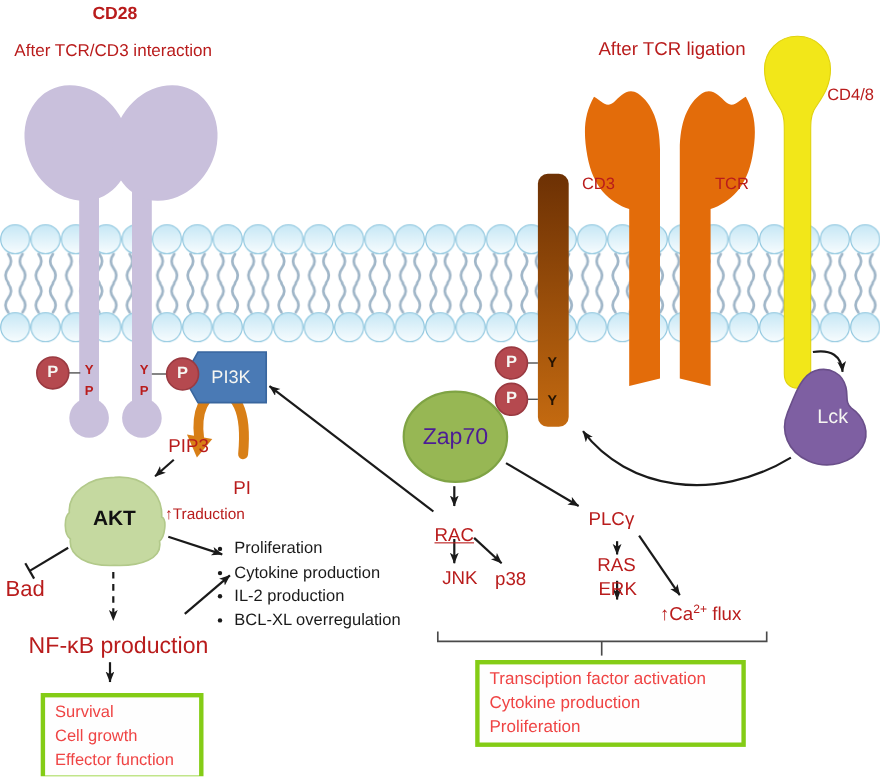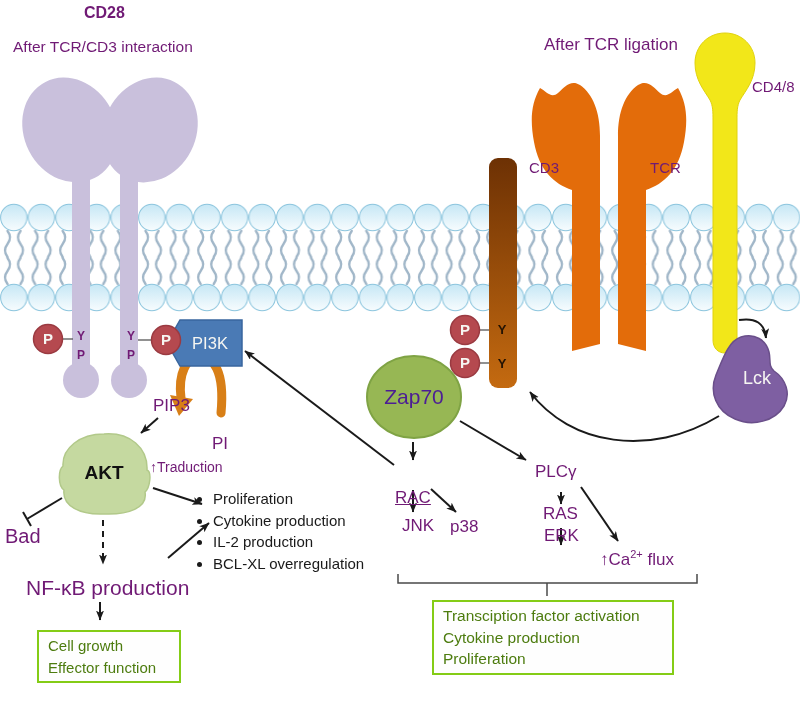--- a/index.html
+++ b/index.html
@@ -1,27 +1,27 @@
 <!DOCTYPE html>
 <html><head>
 <meta charset="utf-8">
 <style>
   html,body{margin:0;padding:0;background:#ffffff;}
   #stage{position:relative;width:800px;height:706px;background:#ffffff;overflow:hidden;
          font-family:"Liberation Sans",sans-serif;}
   #art{position:absolute;left:0;top:0;z-index:1;}
-  .lbl{position:absolute;z-index:3;color:#701a75;white-space:nowrap;line-height:1.1;}
+  .lbl{position:absolute;z-index:3;color:#b91c1c;white-space:nowrap;line-height:1.1;}
   .ctr{transform:translate(-50%,-50%);}
   .b{font-weight:bold;}
   .white{color:#f6f6f2;}
   .cream{color:#4c1d95;}
   .darky{color:#241303;}
   .small{font-size:12px;}
-  .box{position:absolute;z-index:3;border:2px solid #84cc16;background:#fefefe;
-       padding:3px 9px;font-size:15px;line-height:21.5px;color:#4d7c0f;}
+  .box{position:absolute;z-index:3;border:4px solid #84cc16;background:#fefefe;
+       padding:3px 9px;font-size:15px;line-height:21.5px;color:#ef4444;}
   .bullets{position:absolute;z-index:3;margin:0;padding:0 0 0 17px;
            font-size:15px;line-height:21.5px;color:#1a1a1a;}
   .sup{font-size:11px;vertical-align:super;}
 </style>
 </head>
 <body>
 
 <div id="stage">
 
   <svg id="art" width="800" height="706" viewBox="0 0 800 706">
@@ -153,36 +153,37 @@
   <div class="lbl ctr cream" style="left:414px;top:397px;font-size:21px;">Zap70</div>
   <div class="lbl ctr white" style="left:757px;top:379px;font-size:18px;">Lck</div>
   <div class="lbl ctr b" style="left:104px;top:473px;font-size:19px;color:#111;">AKT</div>
 
   <div class="lbl" style="left:153px;top:397px;font-size:17px;">PIP3</div>
   <div class="lbl" style="left:212px;top:403px;font-size:17px;margin-top:32px;">PI</div>
   <div class="lbl" style="left:150px;top:460px;font-size:14px;">↑Traduction</div>
   <div class="lbl" style="left:5px;top:525px;font-size:20px;">Bad</div>
   <div class="lbl" style="left:26px;top:576px;font-size:21px;">NF-κB production</div>
 
-  <div class="lbl" style="left:395px;top:489px;font-size:17px;text-decoration:underline;">RAC</div>
+  <div class="lbl" style="left:395px;top:478px;font-size:17px;text-decoration:underline;">RAC</div>
   <div class="lbl" style="left:402px;top:517px;font-size:17px;">JNK</div>
   <div class="lbl" style="left:450px;top:518px;font-size:17px;">p38</div>
   <div class="lbl" style="left:535px;top:463px;font-size:17px;">PLCγ</div>
   <div class="lbl" style="left:543px;top:505px;font-size:17px;">RAS</div>
   <div class="lbl" style="left:544px;top:527px;font-size:17px;">ERK</div>
   <div class="lbl" style="left:600px;top:548px;font-size:17px;"><span>↑Ca</span><span class="sup">2+</span><span> flux</span></div>
 
   <ul class="bullets" style="left:196px;top:488px;">
     <li>Proliferation</li>
     <li>Cytokine production</li>
     <li>IL-2 production</li>
     <li>BCL-XL overregulation</li>
   </ul>
 
   <div class="box" style="left:37px;top:630px;width:122px;">
+    <div>Survival</div>
     <div>Cell growth</div>
     <div>Effector function</div>
   </div>
   <div class="box" style="left:432px;top:600px;width:220px;font-size:15.5px;">
     <div>Transciption factor activation</div>
     <div>Cytokine production</div>
     <div>Proliferation</div>
   </div>
 
 </div>

